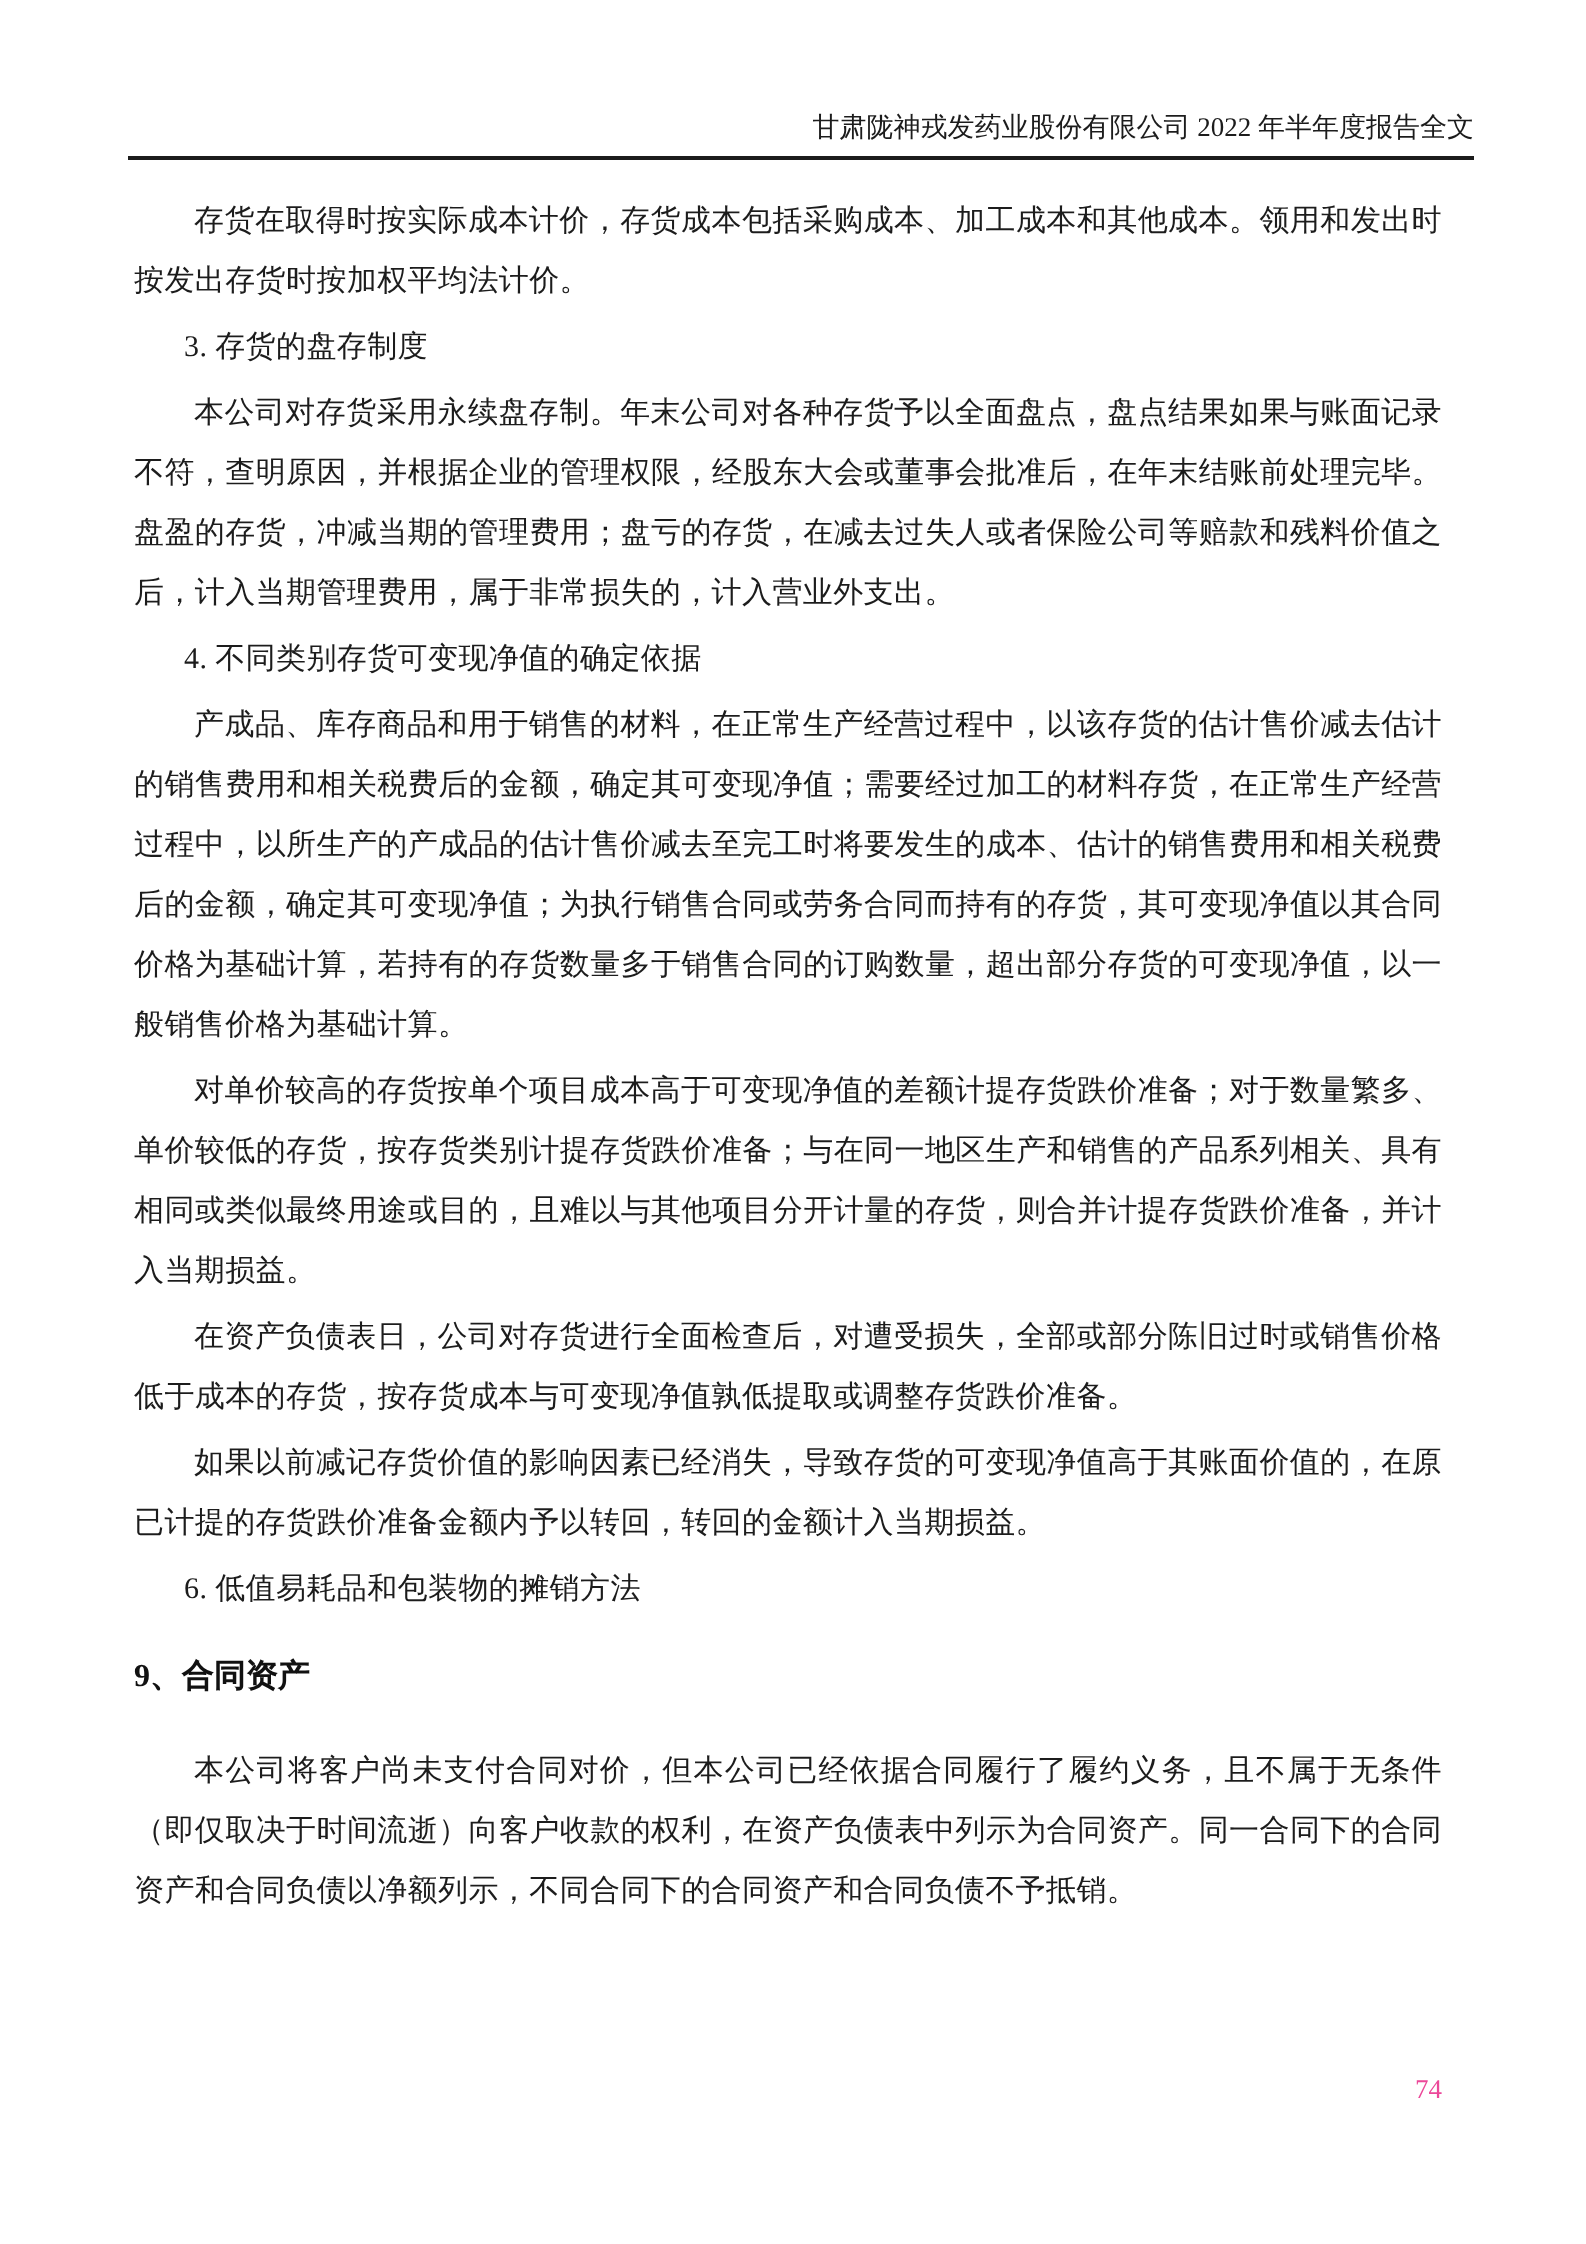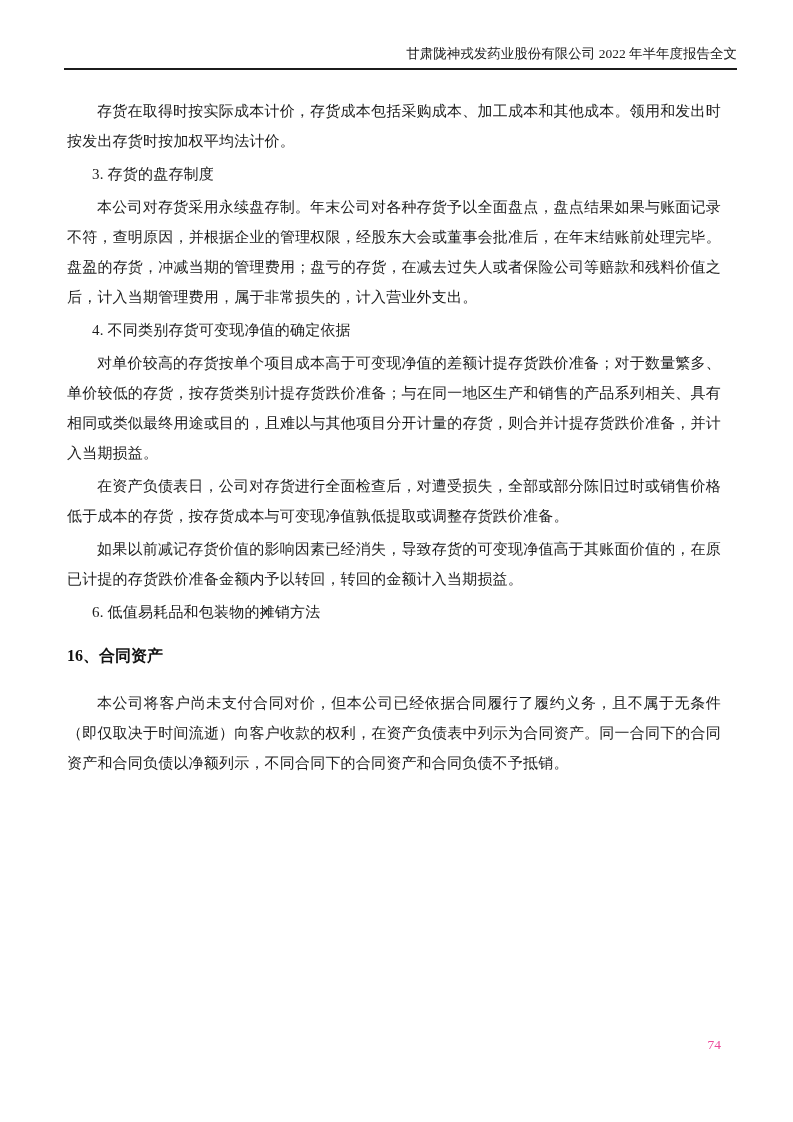--- a/index.html
+++ b/index.html
@@ -13,21 +13,21 @@
     height: 1122px;
     background: #ffffff;
     font-family: "Liberation Serif", "DejaVu Serif", serif;
     color: #1c1c1c;
     overflow: hidden;
   }
   .header {
     position: absolute;
     left: 64px;
     right: 56px;
-    top: 44px;
+    top: 54px;
     text-align: right;
     font-size: 13.5px;
     line-height: 19px;
     padding-bottom: 5px;
     border-bottom: 2px solid #1c1c1c;
   }
   .content {
     position: absolute;
     left: 67px;
     right: 56px;
@@ -76,32 +76,33 @@
   <div class="content">
 
     <p class="para">存货在取得时按实际成本计价，存货成本包括采购成本、加工成本和其他成本。领用和发出时按发出存货时按加权平均法计价。</p>
 
     <p class="num-item">3. 存货的盘存制度</p>
 
     <p class="para">本公司对存货采用永续盘存制。年末公司对各种存货予以全面盘点，盘点结果如果与账面记录不符，查明原因，并根据企业的管理权限，经股东大会或董事会批准后，在年末结账前处理完毕。盘盈的存货，冲减当期的管理费用；盘亏的存货，在减去过失人或者保险公司等赔款和残料价值之后，计入当期管理费用，属于非常损失的，计入营业外支出。</p>
 
     <p class="num-item">4. 不同类别存货可变现净值的确定依据</p>
 
+    <p class="para">产成品、库存商品和用于销售的材料，在正常生产经营过程中，以该存货的估计售价减去估计的销售费用和相关税费后的金额，确定其可变现净值；需要经过加工的材料存货，在正常生产经营过程中，以所生产的产成品的估计售价减去至完工时将要发生的成本、估计的销售费用和相关税费后的金额，确定其可变现净值；为执行销售合同或劳务合同而持有的存货，其可变现净值以其合同价格为基础计算，若持有的存货数量多于销售合同的订购数量，超出部分存货的可变现净值，以一般销售价格为基础计算。</p>
 
 
     <p class="para">对单价较高的存货按单个项目成本高于可变现净值的差额计提存货跌价准备；对于数量繁多、单价较低的存货，按存货类别计提存货跌价准备；与在同一地区生产和销售的产品系列相关、具有相同或类似最终用途或目的，且难以与其他项目分开计量的存货，则合并计提存货跌价准备，并计入当期损益。</p>
 
     <p class="para">在资产负债表日，公司对存货进行全面检查后，对遭受损失，全部或部分陈旧过时或销售价格低于成本的存货，按存货成本与可变现净值孰低提取或调整存货跌价准备。</p>
 
     <p class="para">如果以前减记存货价值的影响因素已经消失，导致存货的可变现净值高于其账面价值的，在原已计提的存货跌价准备金额内予以转回，转回的金额计入当期损益。</p>
 
     <p class="num-item">6. 低值易耗品和包装物的摊销方法</p>
 
 
-    <h2 class="section-heading">16、合同资产</h2>
+    <h2 class="section-heading">9、合同资产</h2>
 
     <p class="para">本公司将客户尚未支付合同对价，但本公司已经依据合同履行了履约义务，且不属于无条件（即仅取决于时间流逝）向客户收款的权利，在资产负债表中列示为合同资产。同一合同下的合同资产和合同负债以净额列示，不同合同下的合同资产和合同负债不予抵销。</p>
 
   </div>
 
   <div class="page-number">74</div>
 
 </div>
 
 </body></html>

